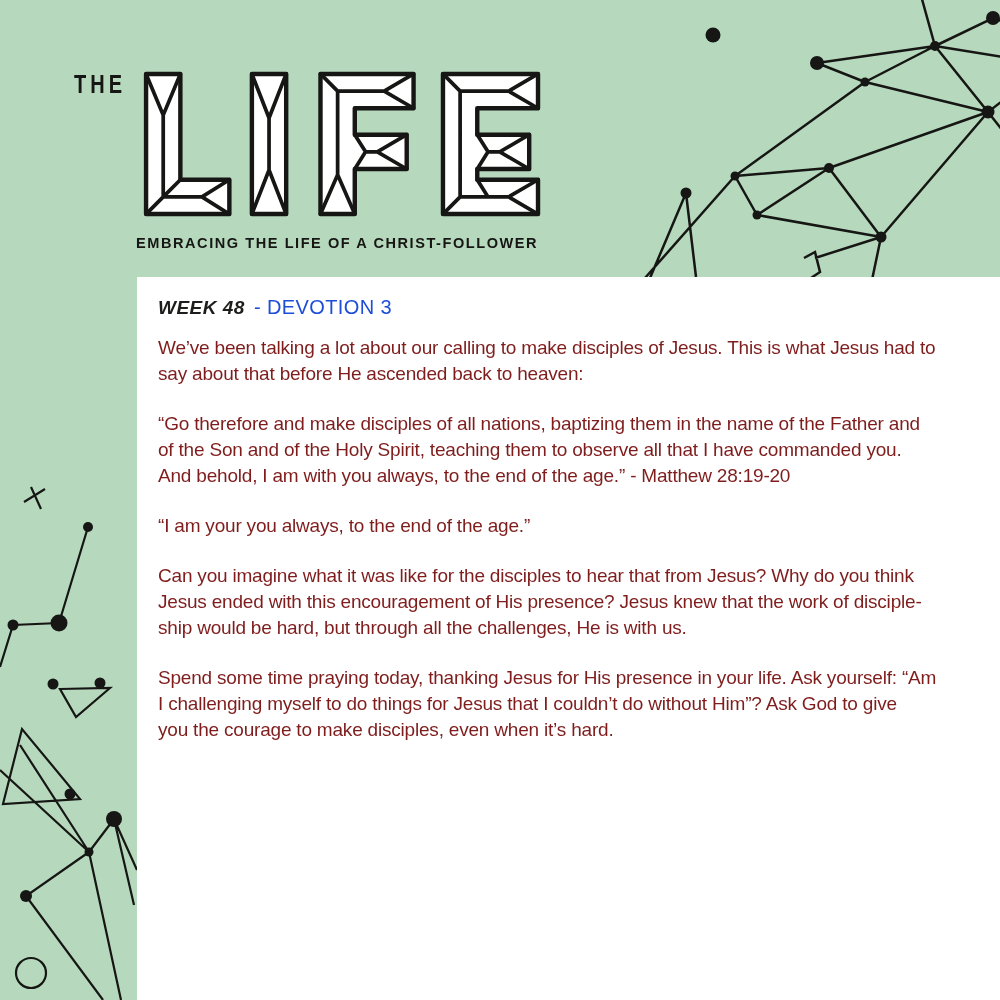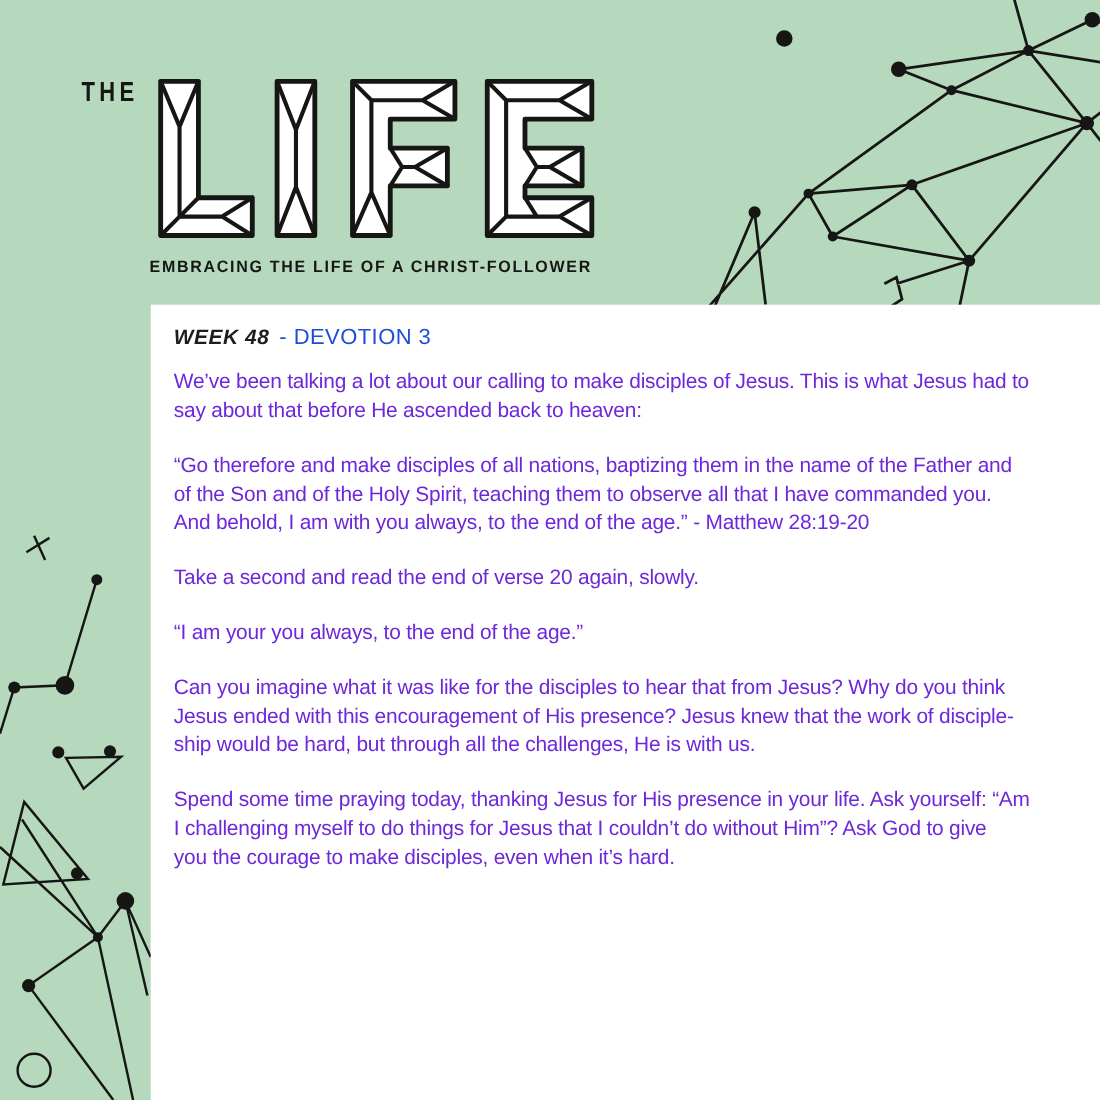--- a/index.html
+++ b/index.html
@@ -11,21 +11,21 @@
             letter-spacing:5px;color:#161614;transform:scaleX(0.8);transform-origin:left top;}
   .logo-life{position:absolute;left:139px;top:71px;z-index:3;}
   .tagline{position:absolute;left:136px;top:234px;z-index:3;font-size:15px;font-weight:700;
            letter-spacing:1.6px;color:#161614;white-space:nowrap;transform:scaleX(0.97);
            transform-origin:left top;}
   .content{position:absolute;left:158px;top:296px;width:815px;z-index:3;}
   .heading{display:flex;align-items:baseline;margin:0 0 16px 0;color:#1d1d1b;}
   .week{font-size:19px;font-weight:700;font-style:italic;letter-spacing:0.5px;}
   .devotion{font-size:20px;font-weight:400;margin-left:9px;letter-spacing:0.4px;color:#1d4ed8;}
   .para{white-space:pre-line;font-size:19px;line-height:26px;letter-spacing:-0.2px;
-        color:#6d28d9;margin:0 0 24px 0;}
+        color:#7f1d1d;margin:0 0 24px 0;}
   svg{display:block;}
 </style>
 </head>
 <body>
 
 <div class="canvas">
 
   <svg class="decor" viewBox="0 0 1000 1000" fill="none" stroke="#161614" stroke-width="2.5">
     <g>
       <path d="M920,-8 L935,46 M935,46 L993,18 L1005,22 M935,46 L1010,58 M935,46 L817,63
@@ -103,21 +103,20 @@
   <div class="content">
     <div class="heading">
       <span class="week">WEEK 48</span>
       <span class="devotion">- DEVOTION 3</span>
     </div>
     <p class="para">We’ve been talking a lot about our calling to make disciples of Jesus. This is what Jesus had to
 say about that before He ascended back to heaven:</p>
     <p class="para">“Go therefore and make disciples of all nations, baptizing them in the name of the Father and
 of the Son and of the Holy Spirit, teaching them to observe all that I have commanded you.
 And behold, I am with you always, to the end of the age.” - Matthew 28:19-20</p>
-    <p class="para">Take a second and read the end of verse 20 again, slowly.</p>
     <p class="para">“I am your you always, to the end of the age.”</p>
     <p class="para">Can you imagine what it was like for the disciples to hear that from Jesus? Why do you think
 Jesus ended with this encouragement of His presence? Jesus knew that the work of disciple-
 ship would be hard, but through all the challenges, He is with us.</p>
     <p class="para">Spend some time praying today, thanking Jesus for His presence in your life. Ask yourself: “Am
 I challenging myself to do things for Jesus that I couldn’t do without Him”? Ask God to give
 you the courage to make disciples, even when it’s hard.</p>
   </div>
 
 </div>

